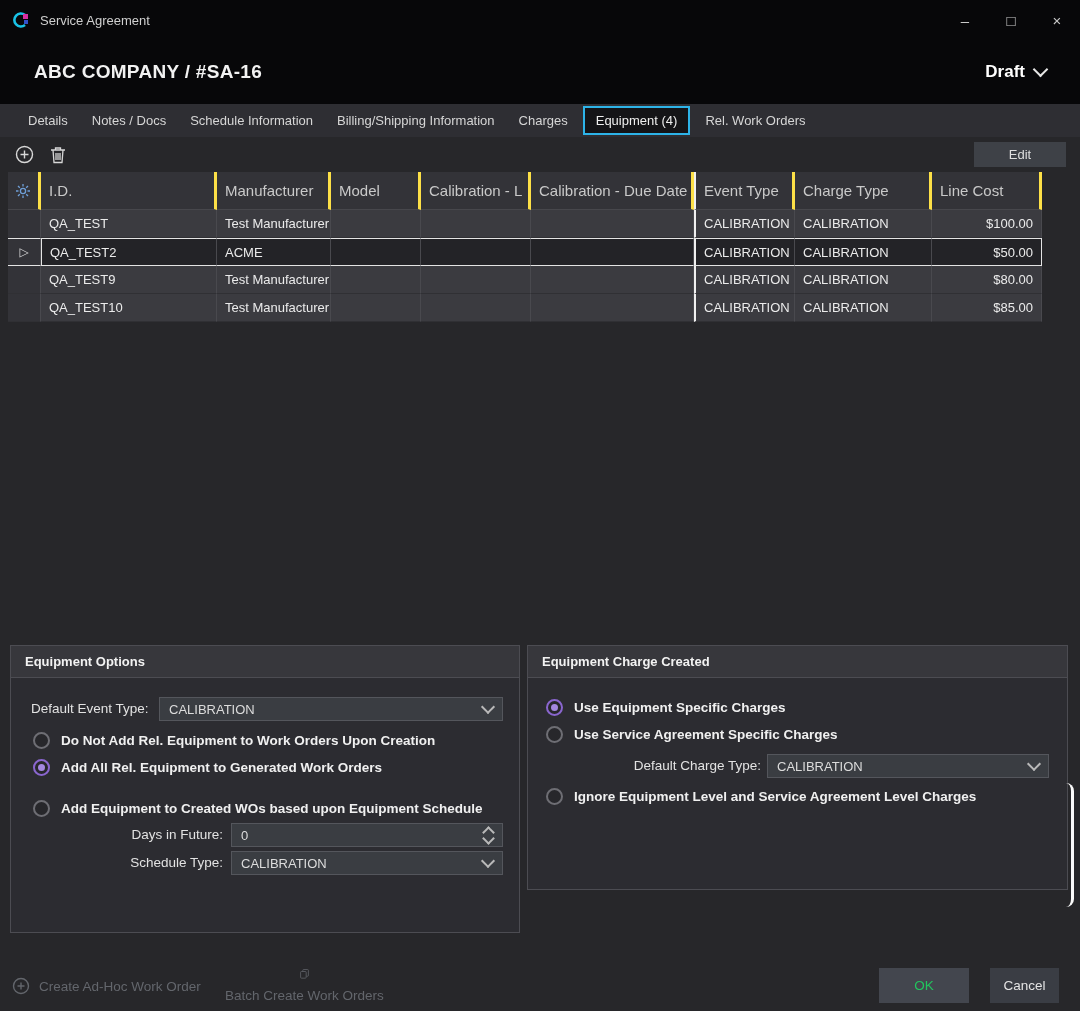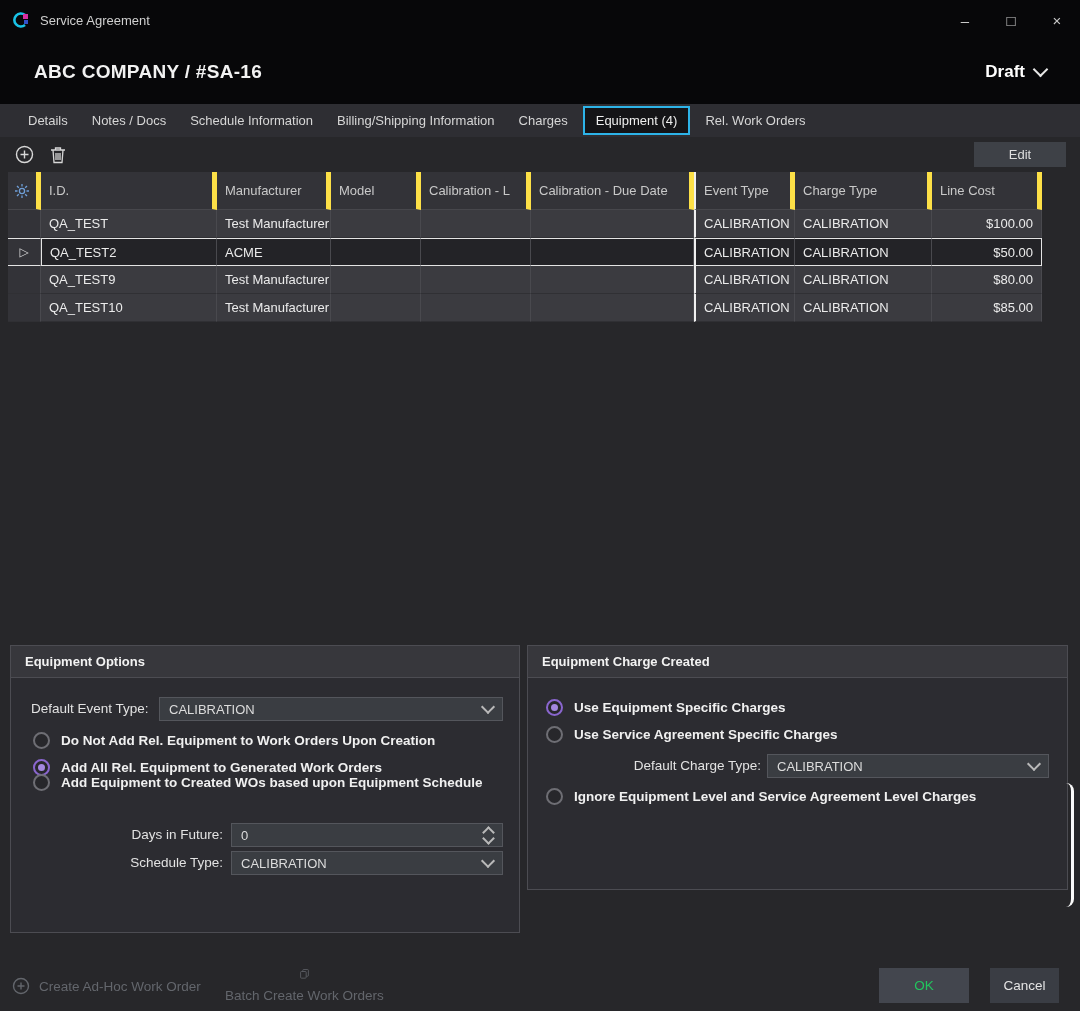--- a/index.html
+++ b/index.html
@@ -34,22 +34,22 @@
   
   .toolbar{position:absolute;top:137px;left:0;right:0;height:35px;display:flex;
     align-items:center;padding:0 14px;box-sizing:border-box;}
   .tool-icon{width:20px;height:20px;display:flex;align-items:center;justify-content:center;margin-right:14px;}
   .edit-btn{margin-left:auto;width:92px;height:25px;background:#3e4147;color:#dedede;
     font-size:13px;display:flex;align-items:center;justify-content:center;cursor:default;}
 
   
   .grid{position:absolute;top:172px;left:8px;display:grid;
     grid-template-columns:33px 176px 114px 90px 110px 163px 101px 137px 110px;}
-  .gh{height:38px;background:#333338;border-right:5px solid #fde047;border-bottom:1px solid #47474c;
-    display:flex;align-items:center;padding:0 8px;box-sizing:border-box;font-size:13px;color:#c9c9c9;
+  .gh{height:38px;background:#333338;border-right:3px solid #fde047;border-bottom:1px solid #47474c;
+    display:flex;align-items:center;padding:0 8px;box-sizing:border-box;font-size:15px;color:#c9c9c9;
     white-space:nowrap;overflow:hidden;}
   .gh.ind{justify-content:center;padding:0;}
   .gc{height:28px;background:#3b3b40;border-right:1px solid #49494e;border-bottom:1px solid #303034;
     display:flex;align-items:center;padding:0 8px;box-sizing:border-box;font-size:13px;color:#ebebeb;
     white-space:nowrap;overflow:hidden;}
   .gc.cost{justify-content:flex-end;}
   .gc.sel{background:#232327;border-top:1px solid #e4e4e4;border-bottom:1px solid #e4e4e4;}
   .gc.sel-first{border-left:1px solid #e4e4e4;}
   .gc.sel-last{border-right:1px solid #e4e4e4;}
   .gc.ind{background:#333338;justify-content:center;padding:0;color:#d6d6d6;font-size:12px;}
@@ -212,21 +212,21 @@
     </div>
 
     <div class="radio" style="left:22px;top:84px;">
       <span class="rc"></span>
       <span class="radio-label">Do Not Add Rel. Equipment to Work Orders Upon Creation</span>
     </div>
     <div class="radio" style="left:22px;top:111px;">
       <span class="rc on"></span>
       <span class="radio-label">Add All Rel. Equipment to Generated Work Orders</span>
     </div>
-    <div class="radio" style="left:22px;top:126px;">
+    <div class="radio" style="left:22px;top:152px;">
       <span class="rc"></span>
       <span class="radio-label">Add Equipment to Created WOs based upon Equipment Schedule</span>
     </div>
 
     <span class="form-label right-label" style="left:0;top:181px;width:212px;">Days in Future:</span>
     <div class="dd" style="left:220px;top:177px;width:272px;">
       <span>0</span>
       <span class="spin-btns">
         <span class="schev up"></span>
         <span class="schev dn"></span>

